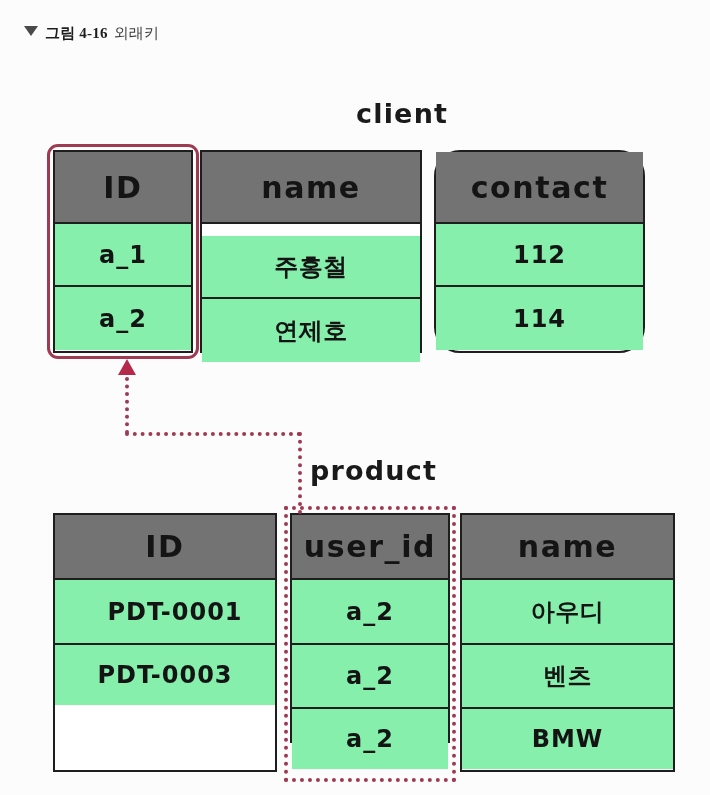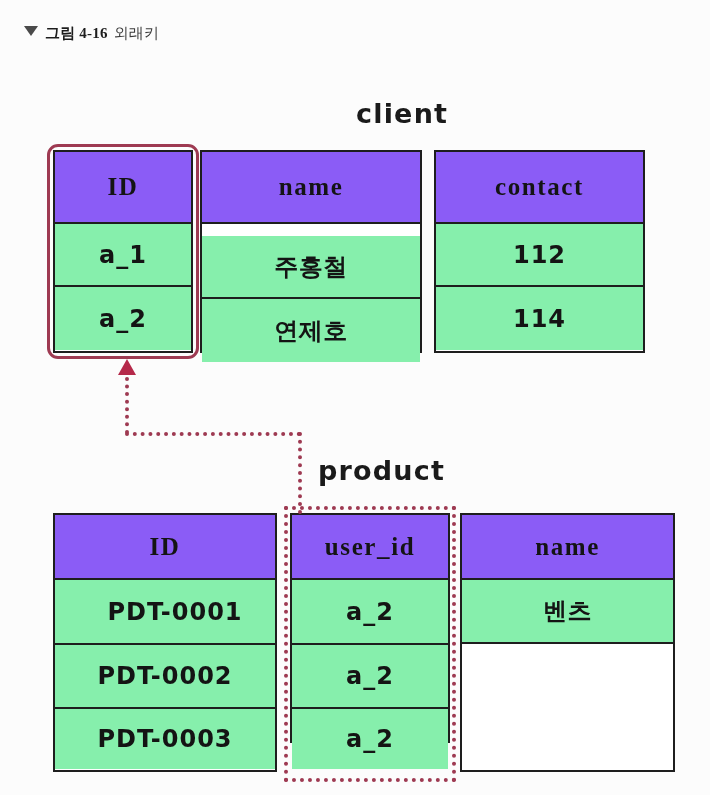--- a/index.html
+++ b/index.html
@@ -68,25 +68,24 @@
     display: flex;
     align-items: center;
     justify-content: center;
     font-family: "DejaVu Sans", sans-serif;
     font-weight: 600;
     color: #141414;
     letter-spacing: 1px;
     white-space: nowrap;
   }
   .cell.head {
-    background: #8b5cf6;
+    background: #737373;
     border-bottom: 2.5px solid #1e1e1e;
-    font-size: 25px;
+    font-size: 30px;
     letter-spacing: 1.6px;
-    font-family: Liberation Serif, serif;
   }
   .cell.body {
     border-bottom: 2.5px solid #1e1e1e;
     font-size: 24px;
     background: #86efac;
   }
   .cell.body.last {
     border-bottom: none;
   }
   .cell.kor {
@@ -147,47 +146,48 @@
   <div class="cell body" style="height:63px;">a_1</div>
   <div class="cell body last" style="height:63px;">a_2</div>
 </div>
 
 <div class="col" style="left:200px; top:150px; width:222px; height:203px;">
   <div class="cell head" style="height:72px;">name</div>
   <div class="cell body kor" style="height:63px;margin-top:12px;">주홍철</div>
   <div class="cell body kor last" style="height:63px;">연제호</div>
 </div>
 
-<div class="col" style="left:434px; top:150px; width:211px; height:203px;">
+<div class="col" style="left:434px; top:150px; width:211px; height:203px;border-radius:26px;">
   <div class="cell head" style="height:72px;">contact</div>
   <div class="cell body" style="height:63px;">112</div>
   <div class="cell body last" style="height:63px;">114</div>
 </div>
 
 <div id="pk-highlight" style="left:47px; top:144px; width:152px; height:215px;"></div>
 
 <div id="conn-arrowhead" style="left:118px; top:359px;"></div>
 <div class="conn-seg conn-v" style="left:125px; top:377px; height:57px;"></div>
 <div class="conn-seg conn-h" style="left:125px; top:432px; width:176px;"></div>
 <div class="conn-seg conn-v" style="left:298px; top:432px; height:82px;"></div>
 
-<div class="tbl-title" style="left:318px; top:455px;">product</div>
+<div class="tbl-title" style="left:310px; top:455px;">product</div>
 
 <div class="col" style="left:53px; top:513px; width:224px; height:259px;">
   <div class="cell head" style="height:65px;">ID</div>
   <div class="cell body" style="height:65px;padding-left:20px;">PDT-0001</div>
-  <div class="cell body" style="height:64px;">PDT-0002</div>
   <div class="cell body last" style="height:60px;">PDT-0003</div>
 </div>
 
 <div class="col" style="left:290px; top:513px; width:160px; height:230px;">
   <div class="cell head" style="height:65px;">user_id</div>
   <div class="cell body" style="height:65px;">a_2</div>
   <div class="cell body" style="height:64px;">a_2</div>
   <div class="cell body last" style="height:60px;">a_2</div>
 </div>
 
 <div class="col" style="left:460px; top:513px; width:215px; height:259px;">
   <div class="cell head" style="height:65px;">name</div>
+  <div class="cell body kor" style="height:65px;">아우디</div>
   <div class="cell body kor" style="height:64px;">벤츠</div>
+  <div class="cell body last" style="height:60px;">BMW</div>
 </div>
 
 <div id="fk-highlight" style="left:284px; top:506px; width:172px; height:276px;"></div>
 
 </body></html>

